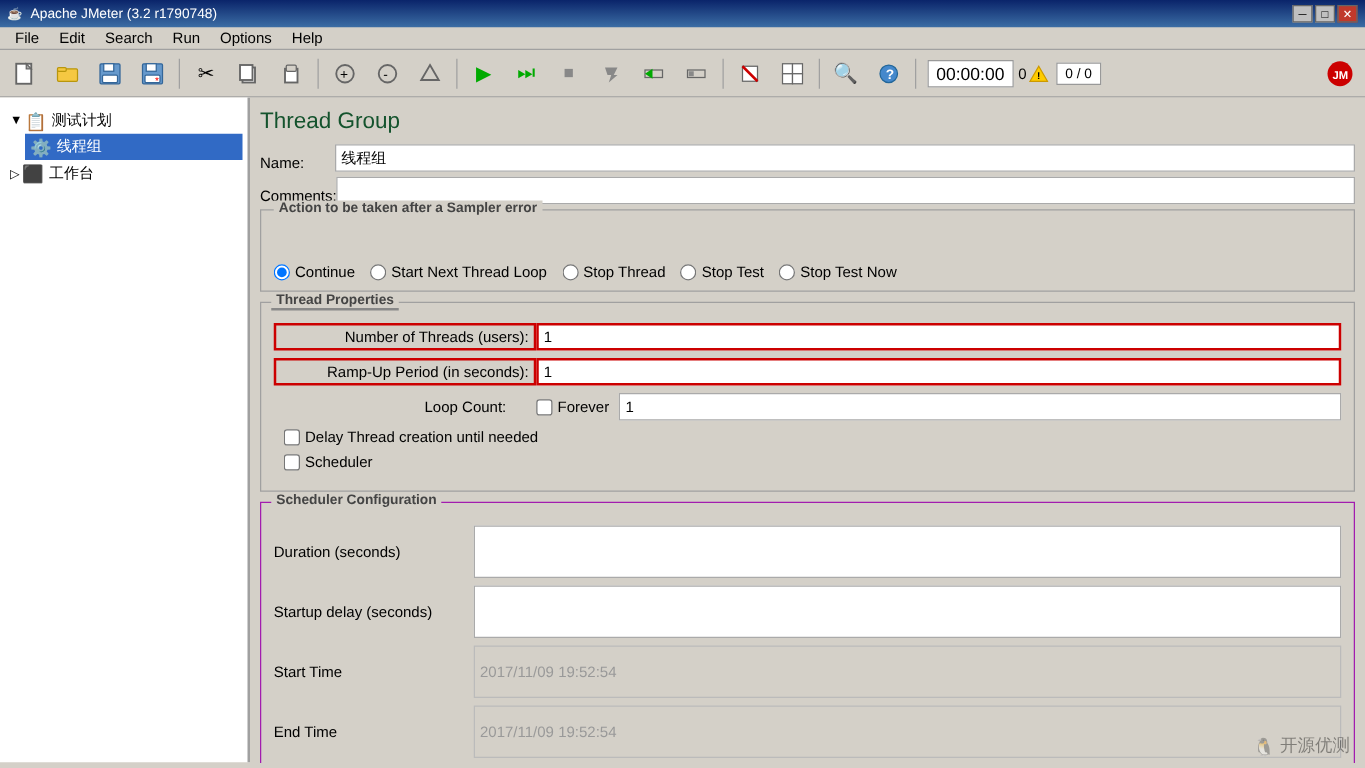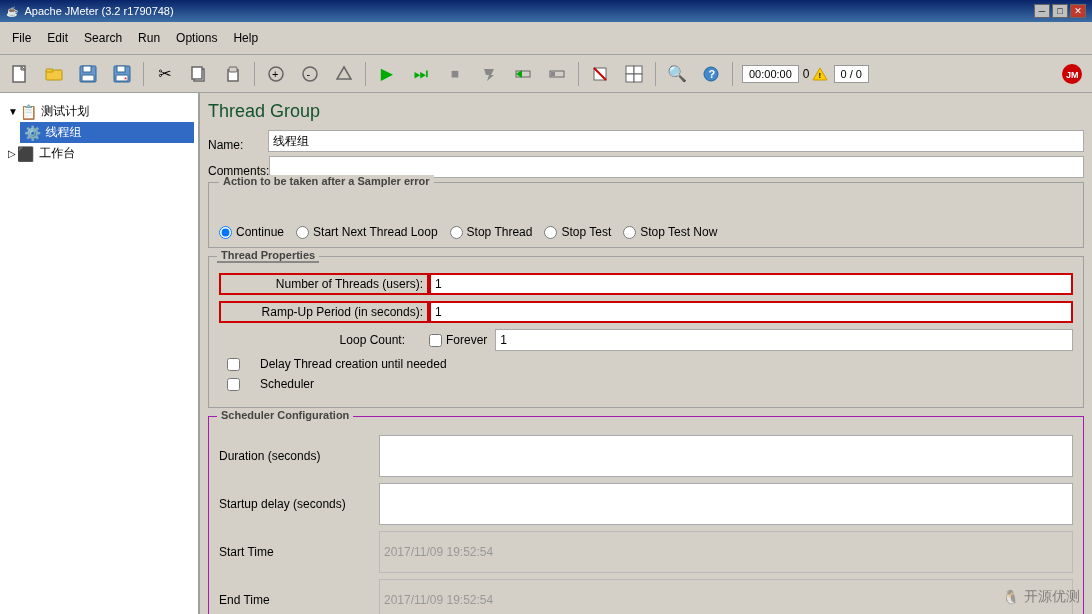--- a/index.html
+++ b/index.html
@@ -24,22 +24,22 @@
       font-size: 9px; display: flex; align-items: center; justify-content: center;
       cursor: pointer; color: #000;
     }
     .title-btn.close { background: #c0392b; color: white; }
 
     
     .menu-bar {
       background: #d4d0c8;
       border-bottom: 1px solid #a0a0a0;
       display: flex;
-      align-items: center;
-      height: 33px;
+      align-items: flex-end;
+      height: 18px;
       padding: 0 4px;
     }
     .menu-item {
       padding: 2px 8px;
       cursor: pointer;
       font-size: 12px;
     }
 
     
     .toolbar {
@@ -59,21 +59,21 @@
       cursor: pointer; font-size: 16px;
     }
     .toolbar-sep {
       width: 1px; height: 24px; background: #a0a0a0;
       margin: 0 3px;
     }
     .toolbar-time {
       background: white;
       border: 1px solid #999;
       padding: 2px 6px;
-      font-size: 11px;
+      font-size: 14px;
       margin-left: 4px;
     }
     .toolbar-counter {
       background: white;
       border: 1px solid #999;
       padding: 2px 6px;
       font-size: 11px;
     }
 
     
@@ -226,21 +226,21 @@
 
     .loop-row {
       display: flex;
       align-items: center;
       margin-bottom: 6px;
     }
 
     .checkbox-row {
       display: flex;
       align-items: center;
-      gap: 20px;
+      gap: 4px;
       margin-bottom: 6px;
       padding-left: 4px;
     }
     .checkbox-row input[type="checkbox"] { cursor: pointer; }
 
     
     .scheduler-section {
       border: 1px solid #a21caf;
       padding: 10px;
       position: relative;

